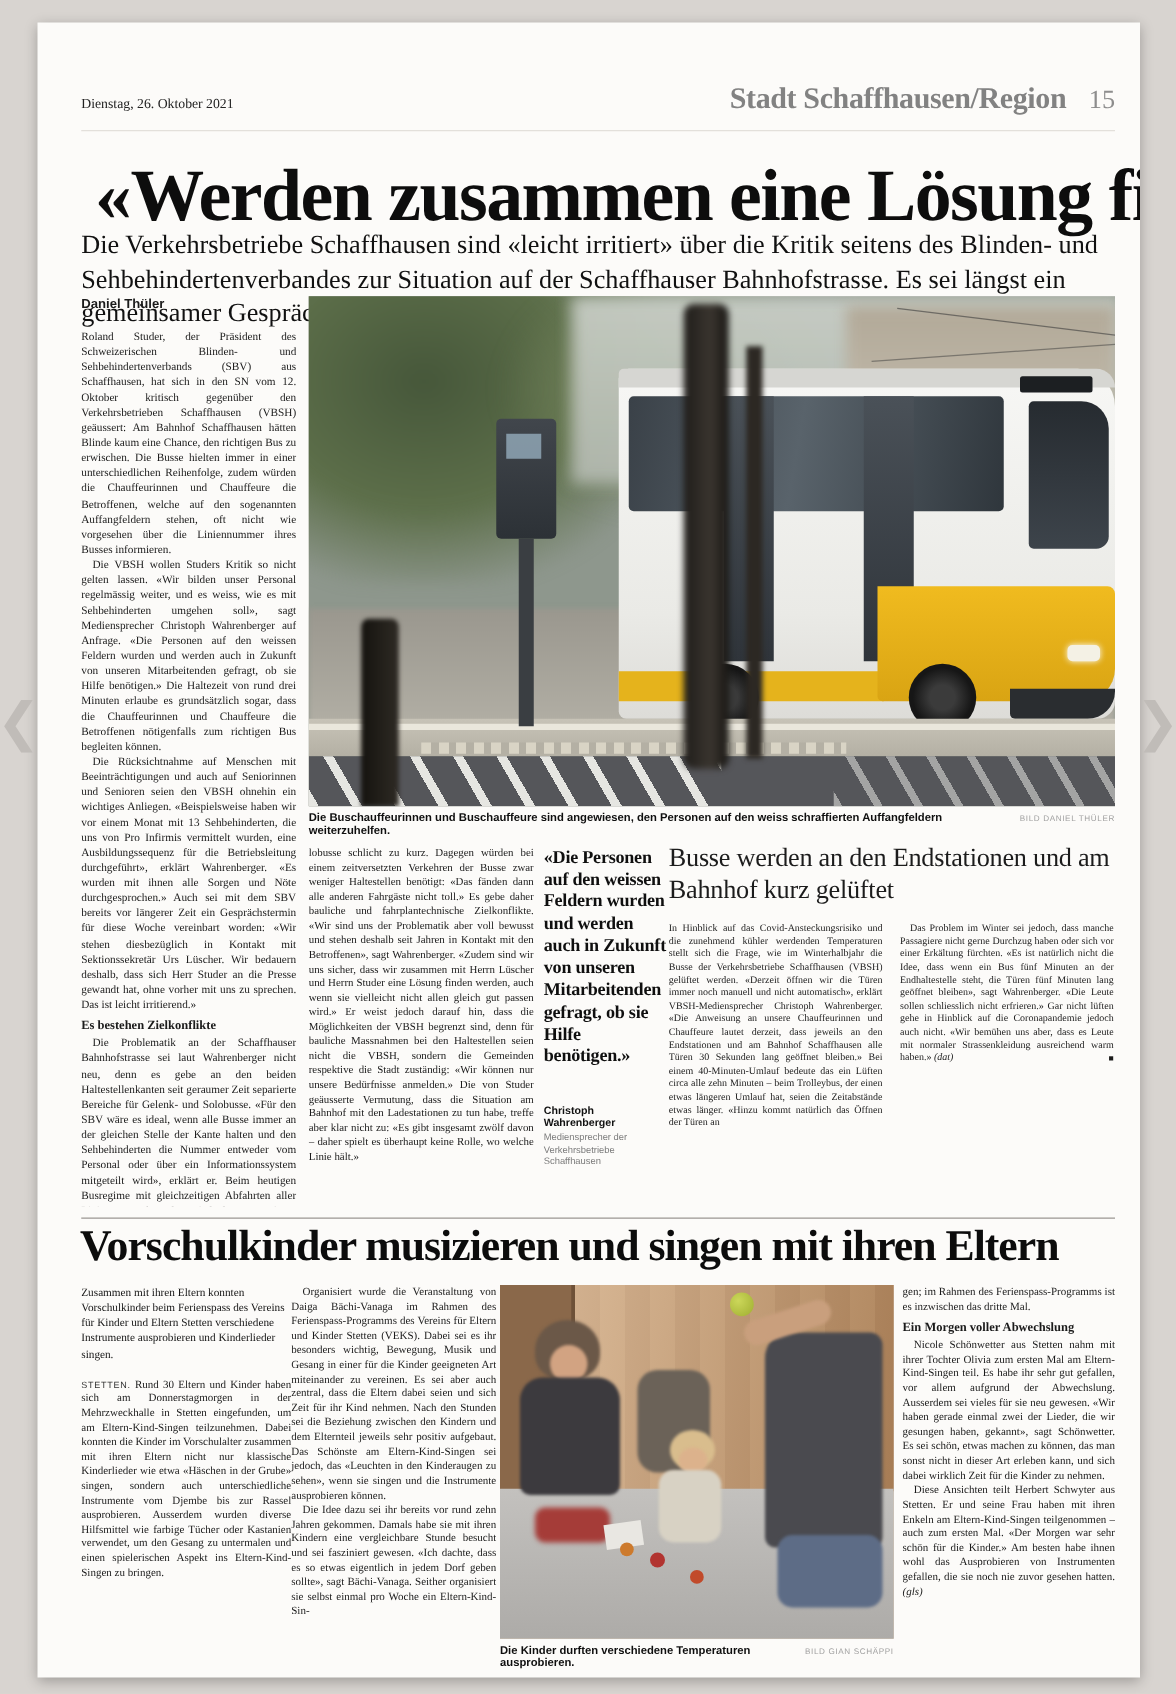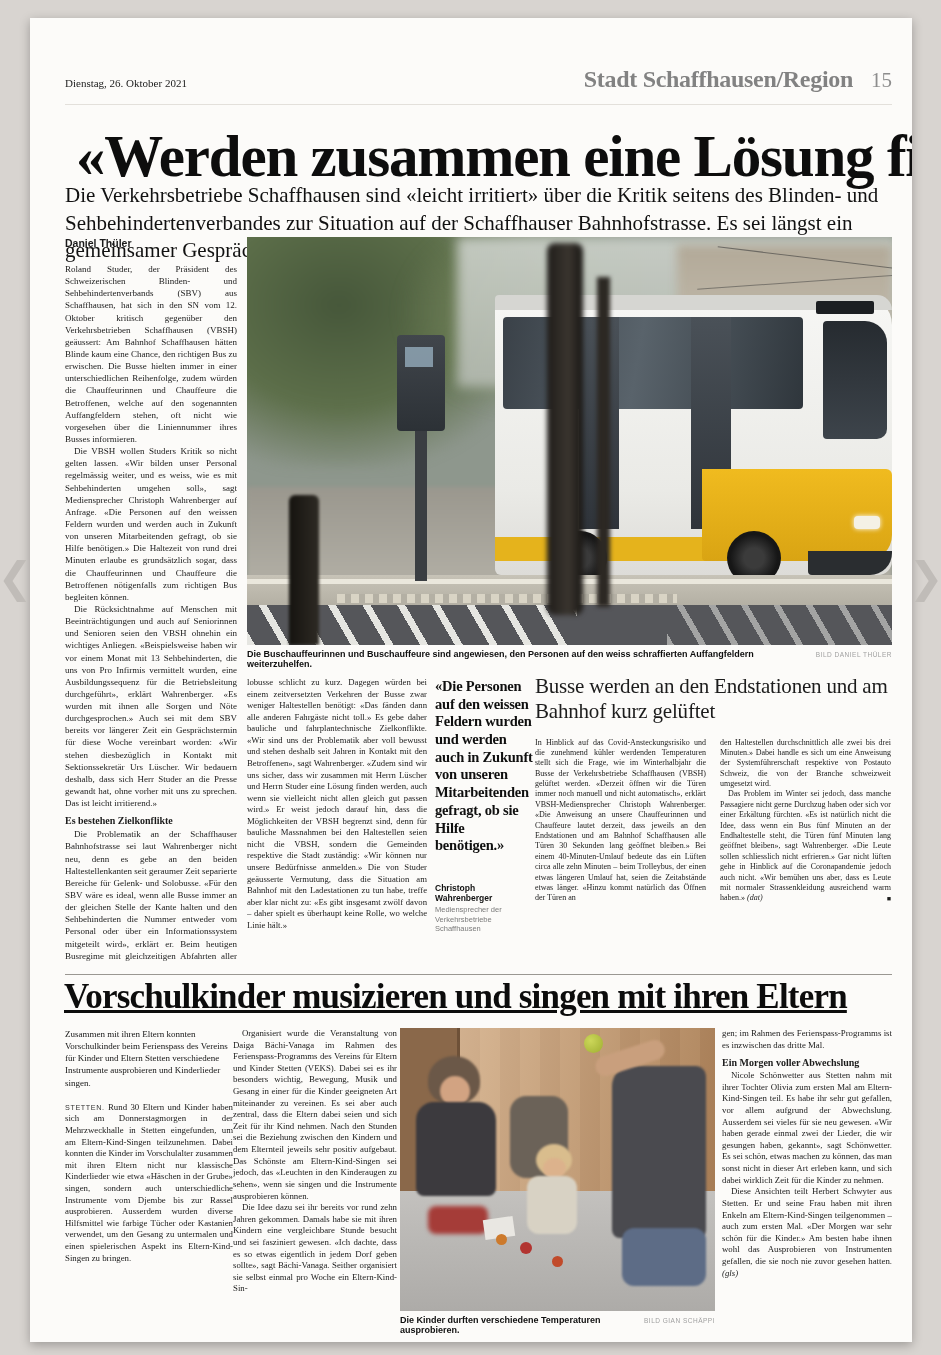--- a/index.html
+++ b/index.html
@@ -60,21 +60,21 @@
   .caption-row { position:absolute; display:flex; justify-content:space-between; align-items:baseline;
                  font-family:"Liberation Sans", sans-serif; }
   .cap-bus { left:217px; top:631px; width:645px; }
   .cap-kids { left:370px; top:1297px; width:315px; }
   .cap-text { font-size:9px; font-weight:bold; color:#0f0f0f; }
   .cap-credit { font-size:6.5px; color:#a0a0a0; letter-spacing:.5px; white-space:nowrap; }
 
   
   .a3-rule { position:absolute; left:35px; top:956px; width:827px; height:1px; background:#9a9792; }
   .a3-headline { position:absolute; left:34px; top:961px; width:830px; font-size:35px; font-weight:bold;
-                 letter-spacing:-.8px; color:#0c0c0c; line-height:1.05; white-space:nowrap;text-decoration:underline; }
+                 letter-spacing:-.8px; color:#0c0c0c; line-height:1.05; white-space:nowrap; }
   .a3-col1 { left:35px; top:1010px; width:168px; height:302px; }
   .a3-lead { font-size:12.5px; line-height:1.3; font-weight:normal; color:#151515; text-align:left; margin-bottom:13px; }
   .a3-col1 p.body, .a3-col2 p, .a3-col3 p { font-size:8.8px; line-height:1.32; }
   .a3-col2 { left:203px; top:1010px; width:164px; height:302px; }
   .a3-col3 { left:692px; top:1010px; width:170px; height:302px; }
   .dateline { font-family:"Liberation Sans", sans-serif; font-size:7.2px; letter-spacing:.6px; color:#333; }
 
   
   .photo-bus { position:absolute; left:217px; top:219px; width:645px; height:408px; overflow:hidden; background:#8e978d; }
   .photo-bus div { position:absolute; }
@@ -224,21 +224,20 @@
       <div class="quote-role">Mediensprecher der Verkehrsbetriebe Schaffhausen</div>
     </div>
 
     <div class="a2">
       <h2 class="a2-headline">Busse werden an den Endstationen und am Bahnhof kurz gelüftet</h2>
       <div class="a2-cols">
         <div class="a2-col">
           <p>In Hinblick auf das Covid-Ansteckungsrisiko und die zunehmend kühler werdenden Temperaturen stellt sich die Frage, wie im Winterhalbjahr die Busse der Verkehrsbetriebe Schaffhausen (VBSH) gelüftet werden. «Derzeit öffnen wir die Türen immer noch manuell und nicht automatisch», erklärt VBSH-Mediensprecher Christoph Wahrenberger. «Die Anweisung an unsere Chauffeurinnen und Chauffeure lautet derzeit, dass jeweils an den Endstationen und am Bahnhof Schaffhausen alle Türen 30 Sekunden lang geöffnet bleiben.» Bei einem 40-Minuten-Umlauf bedeute das ein Lüften circa alle zehn Minuten – beim Trolleybus, der einen etwas längeren Umlauf hat, seien die Zeitabstände etwas länger. «Hinzu kommt natürlich das Öffnen der Türen an</p>
         </div>
         <div class="a2-col">
-          <p>den Haltestellen durchschnittlich alle zwei bis drei Minuten.» Dabei handle es sich um eine Anweisung der Systemführerschaft respektive von Postauto Schweiz, die von der Branche schweizweit umgesetzt wird.</p>
           <p class="ind"><span>Das Problem im Winter sei jedoch, dass manche Passagiere nicht gerne Durchzug haben oder sich vor einer Erkältung fürchten. «Es ist natürlich nicht die Idee, dass wenn ein Bus fünf Minuten an der Endhaltestelle steht, die Türen fünf Minuten lang geöffnet bleiben», sagt Wahrenberger. «Die Leute sollen schliesslich nicht erfrieren.» Gar nicht lüften gehe in Hinblick auf die Coronapandemie jedoch auch nicht. «Wir bemühen uns aber, dass es Leute mit normaler Strassenkleidung ausreichend warm haben.»</span> <span class="sig">(dat)</span><span class="endmark">■</span></p>
         </div>
       </div>
     </div>
 
     <div class="a3-rule"></div>
     <h2 class="a3-headline">Vorschulkinder musizieren und singen mit ihren Eltern</h2>
 
     <div class="col a3-col1">
       <p class="a3-lead">Zusammen mit ihren Eltern konnten Vorschulkinder beim Ferienspass des Vereins für Kinder und Eltern Stetten verschiedene Instrumente ausprobieren und Kinderlieder singen.</p>

